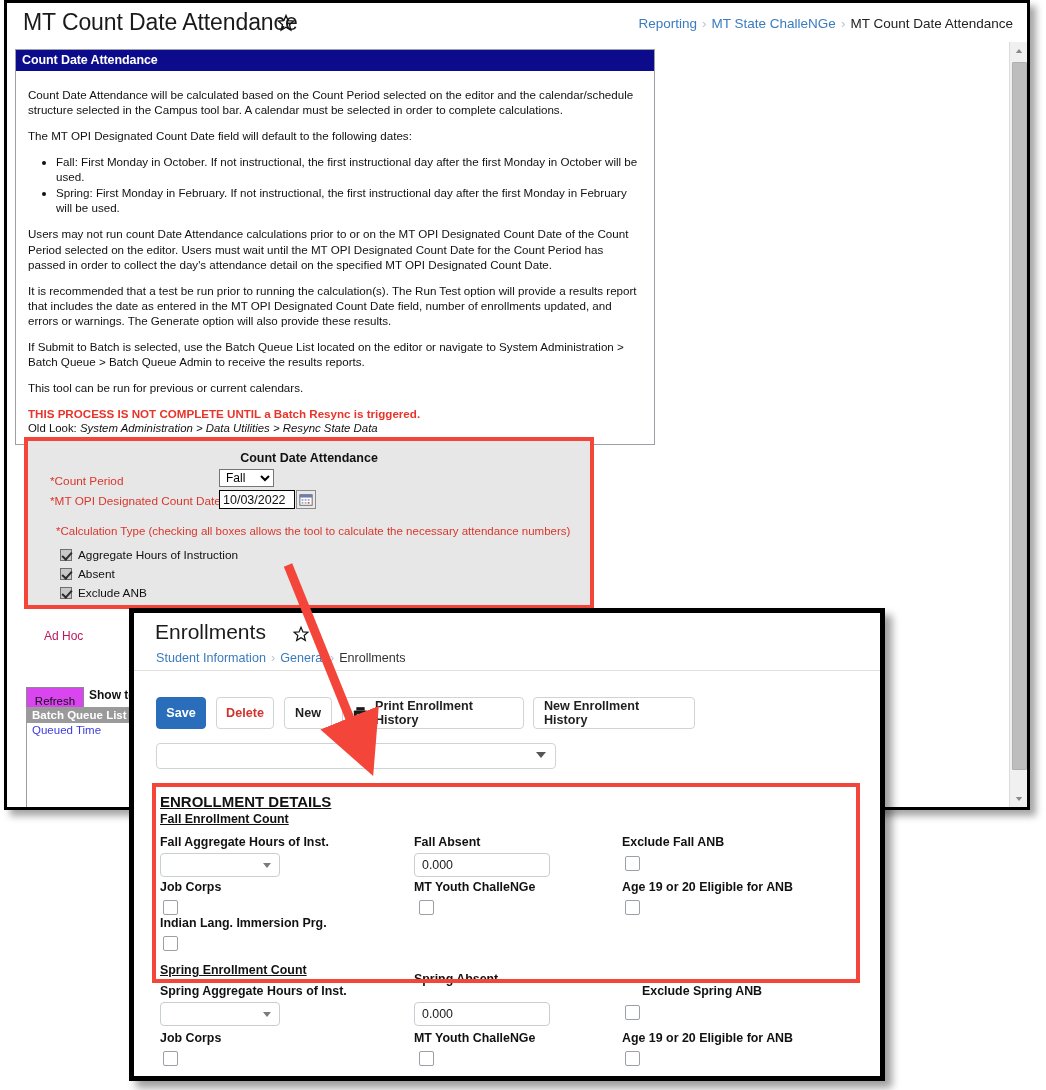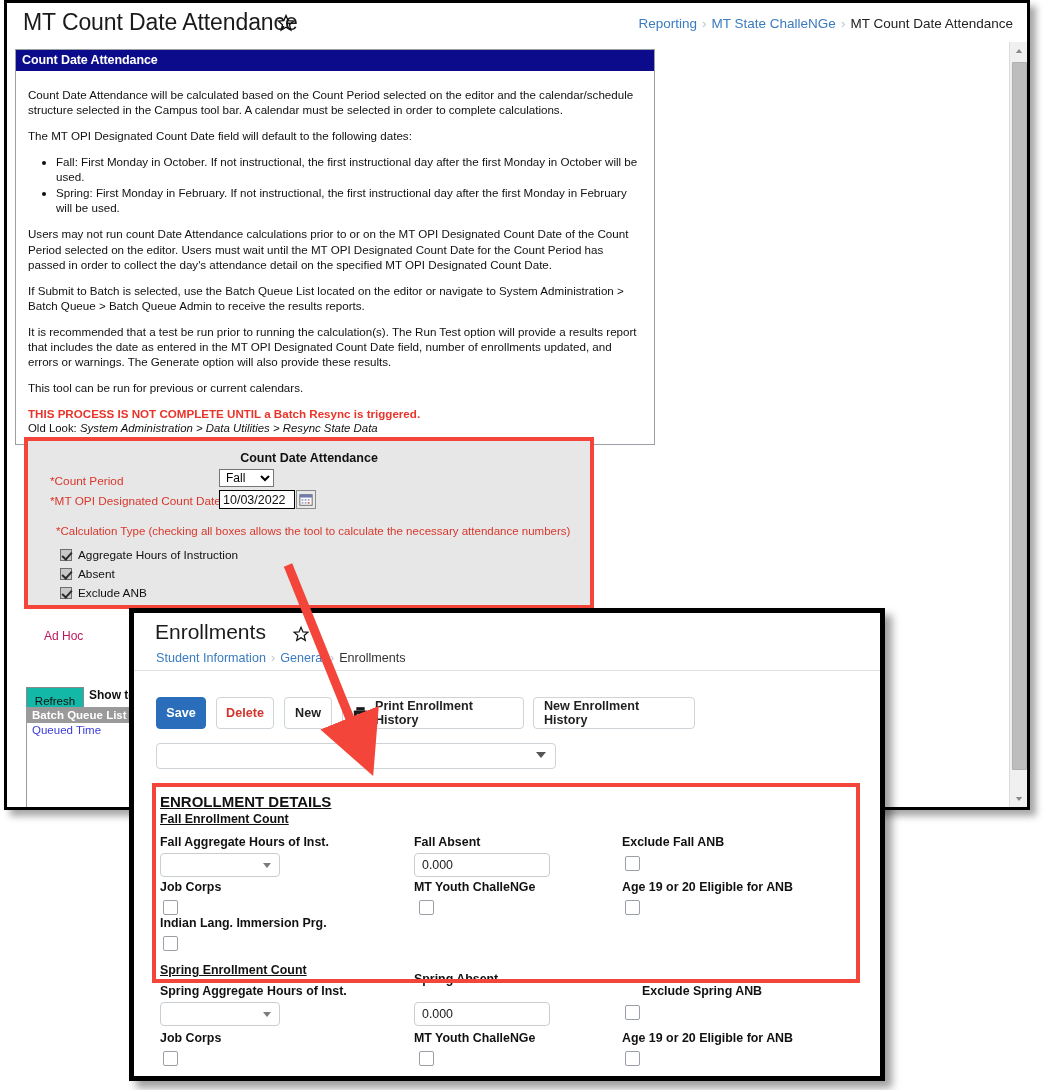--- a/index.html
+++ b/index.html
@@ -134,21 +134,21 @@
   #sel-adhoc{
     position:absolute;left:195px;top:185px;width:306px;height:19px;
     border:1px solid #767676;background:#fff;box-sizing:border-box;
     font-family:"Liberation Sans",sans-serif;font-size:12px;
   }
 
   
   #btn-refresh{
     position:absolute;left:11px;top:250px;width:58px;height:28px;
     font-family:"Liberation Sans",sans-serif;font-size:11.5px;
-    border:1px solid #8a8a8a;background:#14b8a6;box-sizing:border-box;
+    border:1px solid #8a8a8a;background:#d946ef;box-sizing:border-box;
     color:#111;cursor:pointer;padding:0;
   }
   #lbl-showtop{
     position:absolute;left:74px;top:251px;font-size:12px;color:#111;font-weight:bold;
   }
   #txt-showtop{
     position:absolute;left:126px;top:248px;width:44px;height:19px;
     border:1px solid #767676;background:#fff;box-sizing:border-box;
     font-family:"Liberation Sans",sans-serif;font-size:12px;padding:0 3px;
   }
@@ -288,22 +288,22 @@
     <div id="info-panel">
       <div id="info-title">Count Date Attendance</div>
       <div id="info-body">
         <p>Count Date Attendance will be calculated based on the Count Period selected on the editor and the calendar/schedule structure selected in the Campus tool bar. A calendar must be selected in order to complete calculations.</p>
         <p>The MT OPI Designated Count Date field will default to the following dates:</p>
         <ul>
           <li>Fall: First Monday in October. If not instructional, the first instructional day after the first Monday in October will be used.</li>
           <li>Spring: First Monday in February. If not instructional, the first instructional day after the first Monday in February will be used.</li>
         </ul>
         <p>Users may not run count Date Attendance calculations prior to or on the MT OPI Designated Count Date of the Count Period selected on the editor. Users must wait until the MT OPI Designated Count Date for the Count Period has passed in order to collect the day's attendance detail on the specified MT OPI Designated Count Date.</p>
+        <p>It is recommended that a test be run prior to running the calculation(s). The Run Test option will provide a results report that includes the date as entered in the MT OPI Designated Count Date field, number of enrollments updated, and errors or warnings. The Generate option will also provide these results.</p>
         <p>If Submit to Batch is selected, use the Batch Queue List located on the editor or navigate to System Administration &gt; Batch Queue &gt; Batch Queue Admin to receive the results reports.</p>
-        <p>It is recommended that a test be run prior to running the calculation(s). The Run Test option will provide a results report that includes the date as entered in the MT OPI Designated Count Date field, number of enrollments updated, and errors or warnings. The Generate option will also provide these results.</p>
         <p>This tool can be run for previous or current calendars.</p>
         <p class="warn-red">THIS PROCESS IS NOT COMPLETE UNTIL a Batch Resync is triggered.</p>
         <p class="look-line"><span>Old Look: </span><i>System Administration &gt; Data Utilities &gt; Resync State Data</i></p>
       </div>
     </div>
 
     <div id="editor-area">
 
       <div id="redbox-form">
         <div id="form-heading">Count Date Attendance</div>

